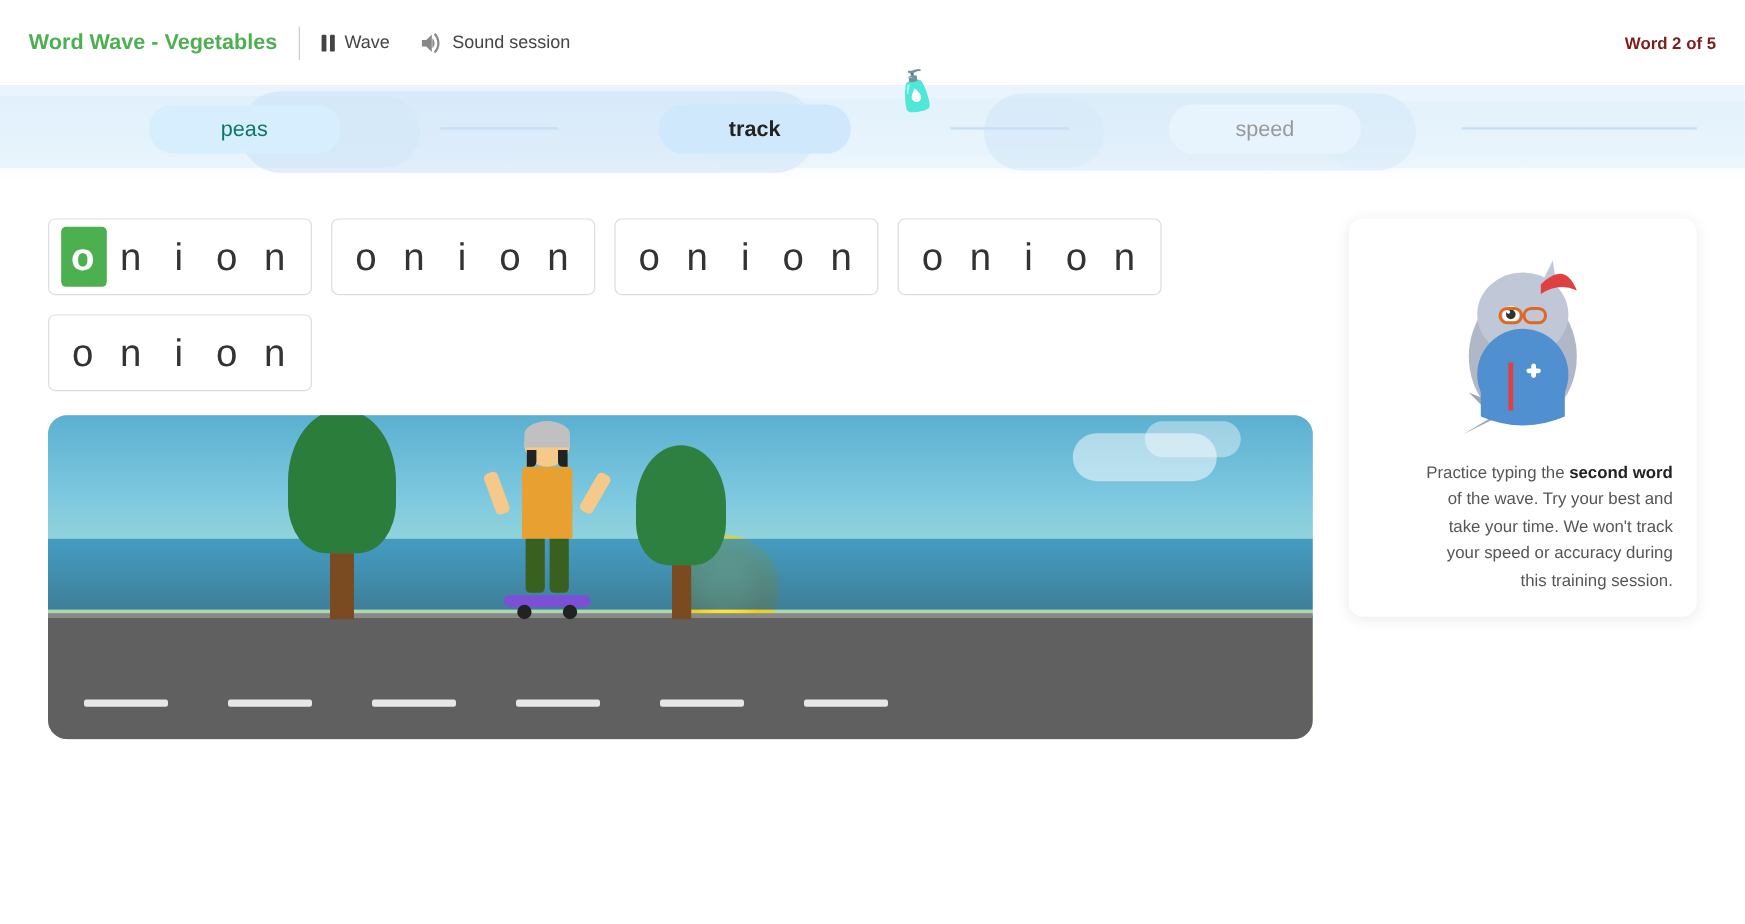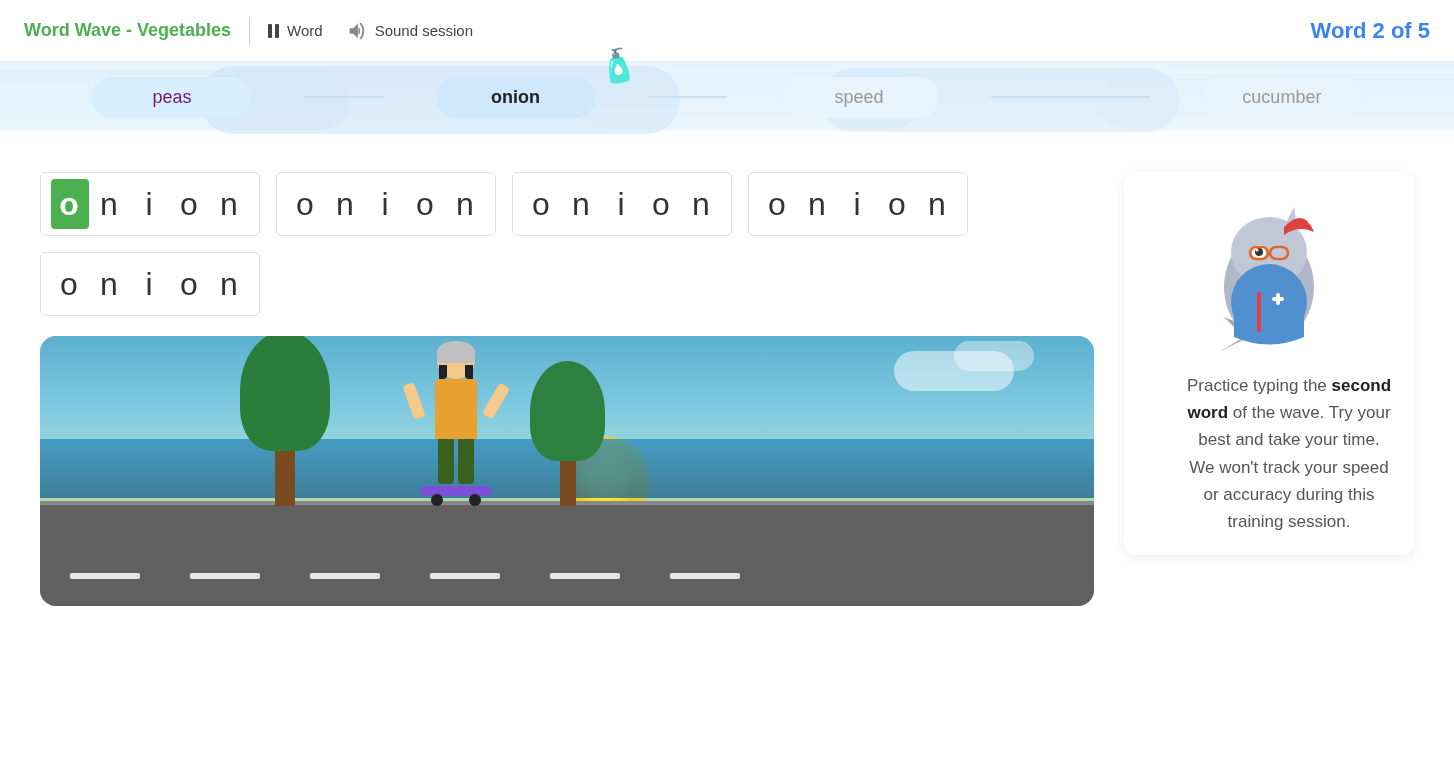--- a/index.html
+++ b/index.html
@@ -11,21 +11,21 @@
       overflow-x: hidden;
     }
 
     
     .header {
       display: flex;
       align-items: center;
       padding: 12px 24px;
       border-bottom: 1px solid #eee;
       background: #fff;
-      height: 62px;
+      height: 72px;
     }
     .app-title {
       color: #4caf50;
       font-size: 18px;
       font-weight: 600;
     }
     .header-divider {
       width: 1px;
       height: 28px;
       background: #ccc;
@@ -59,23 +59,23 @@
       background: none;
       border: none;
       cursor: pointer;
       font-size: 15px;
       color: #444;
       font-weight: 500;
       margin-left: 22px;
     }
     .word-counter {
       margin-left: auto;
-      font-size: 22px;
+      font-size: 14px;
       font-weight: 700;
-      color: #3b82f6;
+      color: #7f1d1d;
     }
 
     
     .wave-nav {
       background: linear-gradient(180deg, #e8f4fd 0%, #f0f8ff 60%, #fff 100%);
       padding: 10px 0 20px 0;
       position: relative;
       min-height: 80px;
       display: flex;
       align-items: center;
@@ -102,21 +102,21 @@
       border-radius: 50px;
       padding: 10px 30px;
       font-size: 18px;
       font-weight: 500;
       position: relative;
       min-width: 160px;
       text-align: center;
     }
     .wave-pill.completed {
       background: #d6eefe;
-      color: #701a75;
+      color: #0f766e;
     }
     .wave-pill.active {
       background: #d0e8fc;
       color: #222;
       font-weight: 700;
     }
     .wave-pill.inactive {
       background: #e8f4fd;
       color: #999;
     }
@@ -190,24 +190,24 @@
     .shark-card {
       background: #fff;
       border-radius: 12px;
       box-shadow: 0 2px 12px rgba(0,0,0,0.08);
       padding: 20px;
       display: flex;
       flex-direction: column;
       align-items: center;
     }
     .instruction-text {
-      font-size: 17px;
+      font-size: 14px;
       color: #555;
       line-height: 1.6;
-      text-align: center;
+      text-align: right;
       margin-left: 40px;
     }
     .instruction-text strong {
       color: #222;
       font-weight: 700;
     }
 
     
     .sound-icon-svg {
       width: 22px;
@@ -218,21 +218,21 @@
 <body>
 
 <div class="header">
   <span class="app-title">Word Wave - Vegetables</span>
   <div class="header-divider"></div>
   <button class="pause-btn">
     <span class="pause-icon">
       <span class="pause-bar"></span>
       <span class="pause-bar"></span>
     </span>
-    <span>Word</span>
+    <span>Wave</span>
   </button>
   <button class="sound-btn">
     <svg class="sound-icon-svg" viewBox="0 0 24 24" fill="none">
       <path d="M9 9H5v6h4l5 5V4L9 9z" fill="#888"></path>
       <path d="M16.5 12c0-1.77-.77-3.37-2-4.47v8.93c1.23-1.09 2-2.68 2-4.46z" fill="#888"></path>
       <path d="M19 12c0 3.04-1.23 5.79-3.22 7.78l1.42 1.42C19.53 18.87 21 15.61 21 12s-1.47-6.87-3.8-9.2l-1.42 1.42C17.77 6.21 19 9 19 12z" fill="#888"></path>
     </svg>
     <span>Sound session</span>
   </button>
   <span class="word-counter">Word 2 of 5</span>
@@ -250,41 +250,36 @@
 
     <div class="wave-item">
       <div class="wave-pill completed">
         <span>peas</span>
       </div>
     </div>
     <div class="wave-connector"></div>
 
     <div class="wave-item" style="position:relative;">
       <div class="wave-pill active">
-        <span>onion</span>
+        <span>track</span>
       </div>
 
       <div style="position:absolute;right:10px;top:-30px;font-size:32px;transform:rotate(-10deg);">🧴</div>
     </div>
     <div class="wave-connector"></div>
 
     <div class="wave-item">
       <div class="wave-pill inactive">
         <span>speed</span>
       </div>
     </div>
     <div class="wave-connector"></div>
 
     <div class="wave-connector"></div>
 
-    <div class="wave-item">
-      <div class="wave-pill inactive">
-        <span>cucumber</span>
-      </div>
-    </div>
   </div>
 </div>
 
 <div class="main-content">
 
   <div class="typing-area">
 
     <div class="word-grid">
 
       <div class="word-box has-border">

